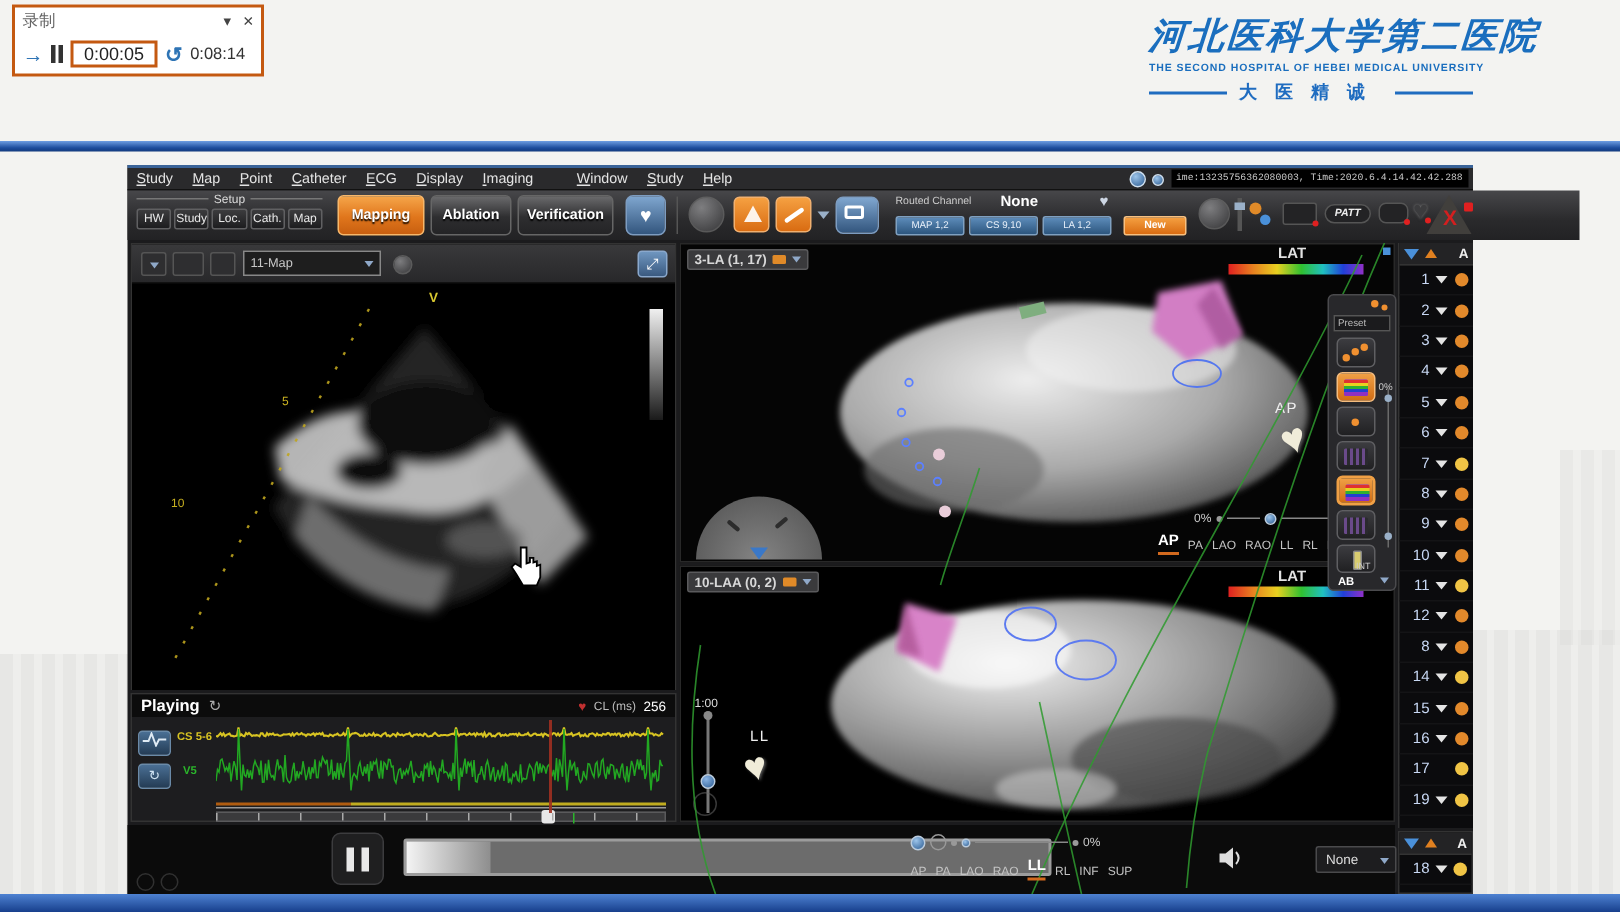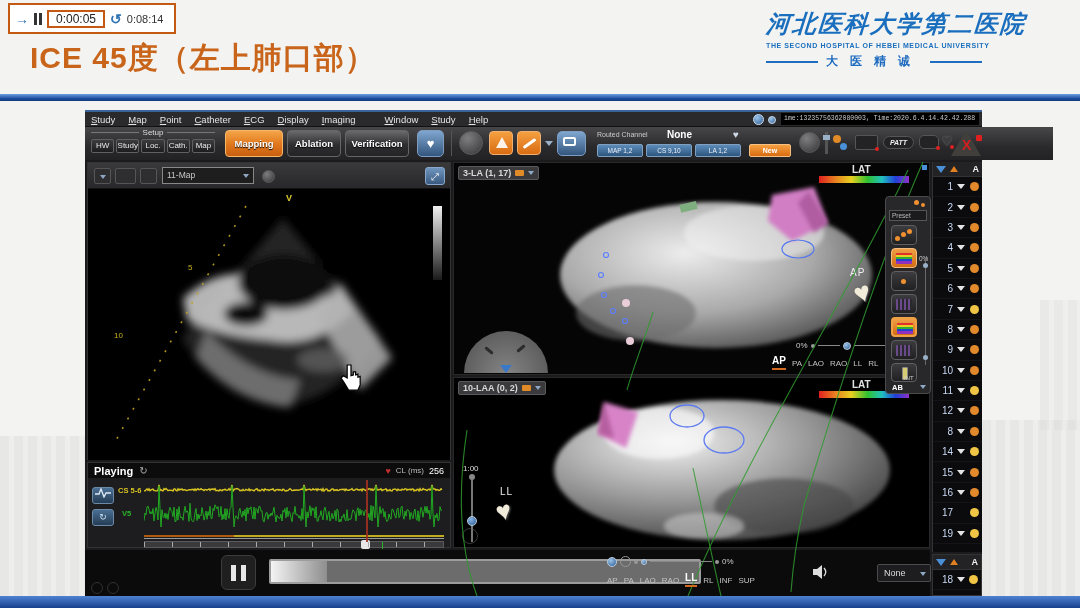--- a/index.html
+++ b/index.html
@@ -183,33 +183,37 @@
 </head>
 <body>
 
 <div id="root">
 
   <div class="wm wm1"></div>
   <div class="wm wm2"></div>
   <div class="wm wm3"></div>
 
   <div class="recorder">
+    <div class="rec-head">
+      <span>录制</span>
+      <span class="rec-caret">▾</span>
+      <span class="rec-close">×</span>
+    </div>
     <div class="rec-body">
       <span class="rec-arrow">→</span>
       <span class="rec-pause">
           <i></i>
           <i></i>
         </span>
       <span class="rec-time">0:00:05</span>
       <span class="rec-undo">↺</span>
       <span class="rec-total">0:08:14</span>
     </div>
   </div>
 
-  <div class="page-title">ICE 45度（左上肺口部）</div>
   <div class="logo">
     <div class="logo-text">
       <div class="logo-cn">河北医科大学第二医院</div>
       <div class="logo-en">THE SECOND HOSPITAL OF HEBEI MEDICAL UNIVERSITY</div>
       <div class="logo-motto">
         <span class="dash"></span>
           <span>大医精诚</span>
           <span class="dash"></span>
       </div>
     </div>

